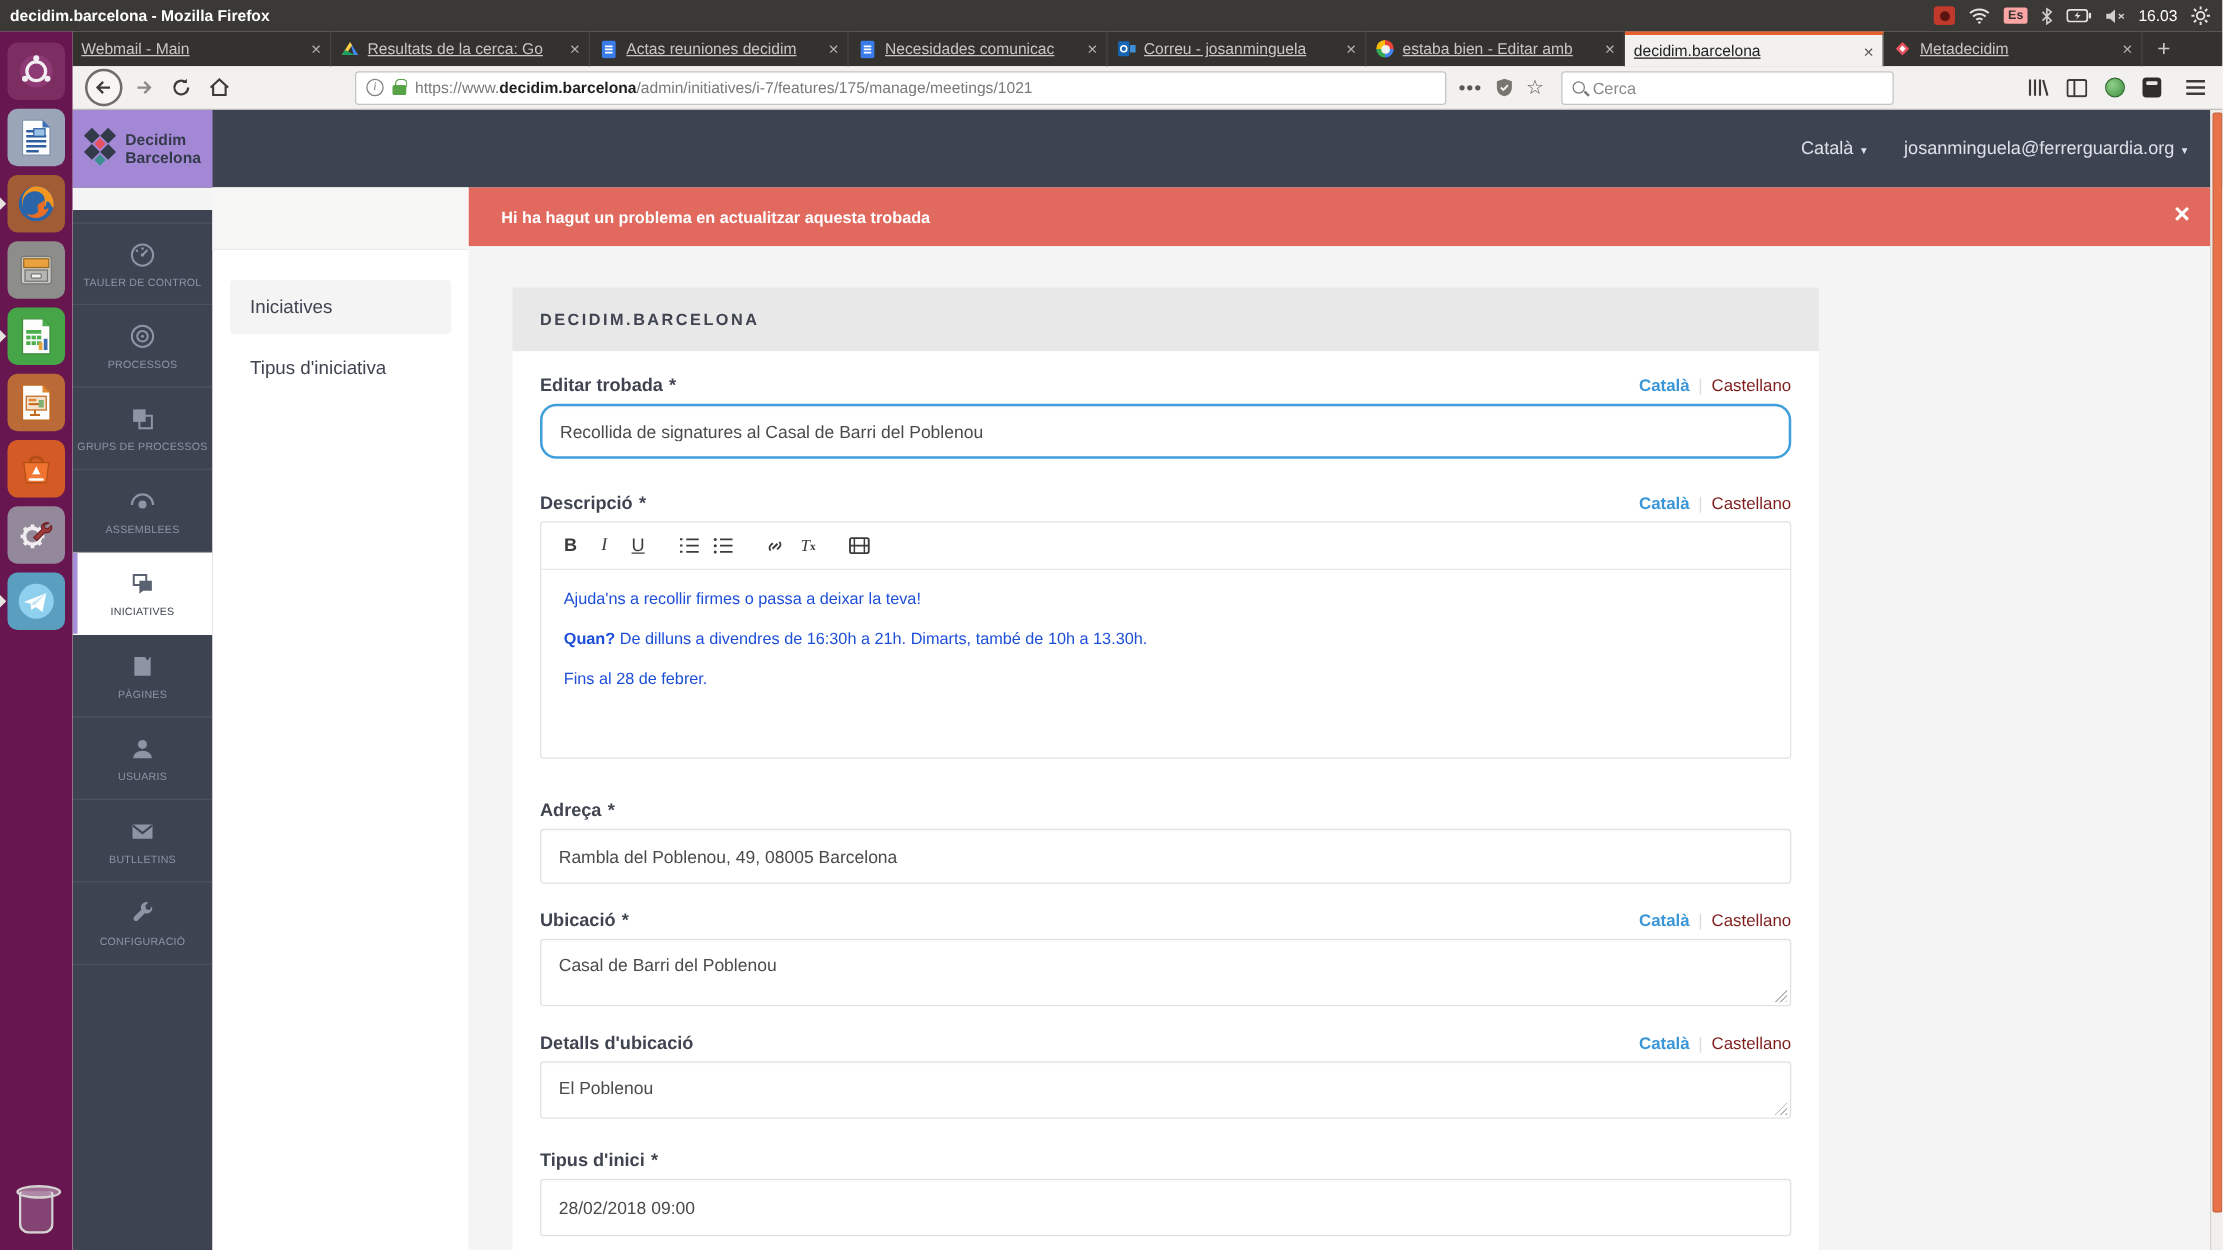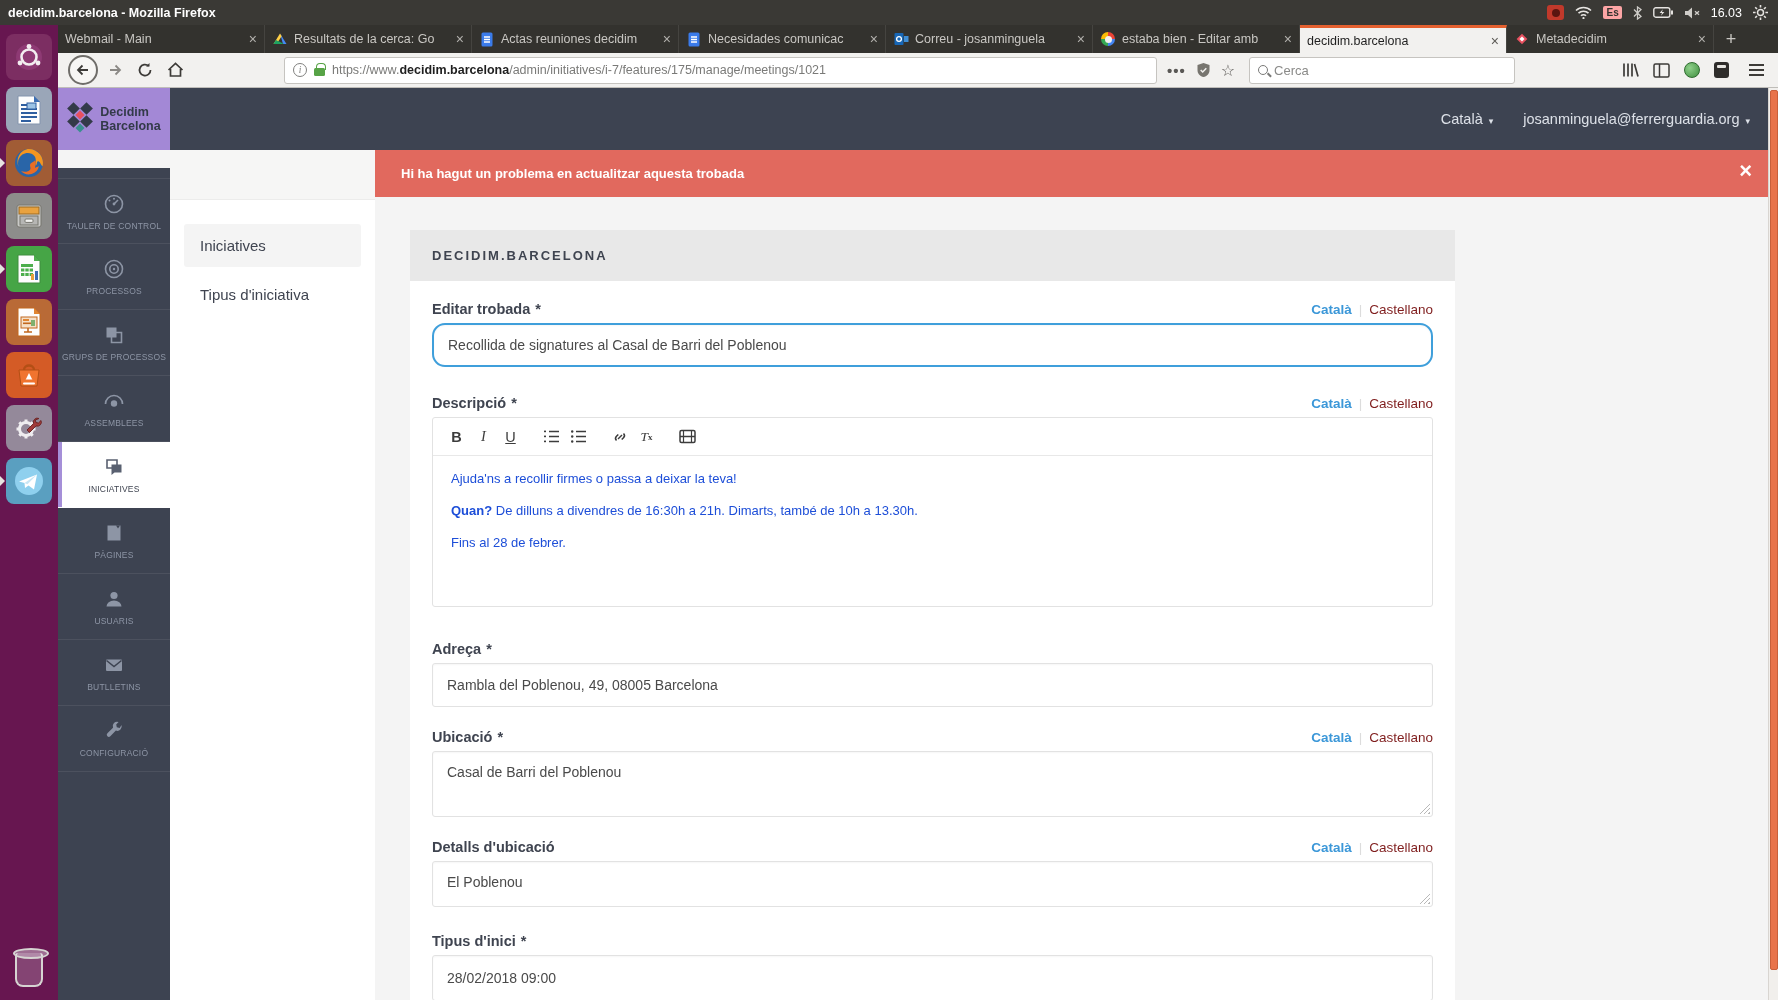--- a/index.html
+++ b/index.html
@@ -26,21 +26,21 @@
   .t-soft { background:#d45b26; } .t-set { background:#94899a; } .t-tg { background:#5a9fc0; }
   #trash { position:absolute; bottom:4px; left:6px; width:46px; height:52px; display:flex; align-items:center; justify-content:center; }
   #trash .cup { width:28px; height:34px; border:2px solid #d6d4d2; border-top:none; border-radius:3px 3px 8px 8px; background:rgba(235,232,240,.22); position:relative; }
   #trash .cup::before { content:""; position:absolute; left:-4px; top:-5px; width:32px; height:7px; border:2px solid #d6d4d2; border-radius:50%; background:rgba(245,243,248,.4); }
 
   
   #window { position:absolute; left:58px; top:25px; width:1720px; height:975px; }
   #tabbar { height:28px; background:#33322e; display:flex; }
   .tab { width:207px; display:flex; align-items:center; padding:0 7px; font-size:12.5px; color:#c9c7c3; border-right:1px solid #454440; overflow:hidden; }
   .tab .fav { width:16px; height:16px; flex:0 0 16px; margin-right:6px; display:flex; align-items:center; justify-content:center; }
-  .tab .t-title { flex:1; white-space:nowrap; overflow:hidden; }
+  .tab .t-title { flex:1; white-space:nowrap; overflow:hidden;text-decoration:underline; }
   .tab .t-close { flex:0 0 auto; margin-left:5px; font-size:14px; color:#b3b1ad; }
   .tab.active { background:#f2f1ef; color:#1f1f1f; border-top:3px solid #e4602f; }
   .tab.active .t-close { color:#5c5a56; }
   #new-tab { width:34px; display:flex; align-items:center; justify-content:center; color:#c9c7c3; font-size:18px; }
 
   #navbar { height:35px; background:#f2f1ef; border-bottom:1px solid #bfbdb9; display:flex; align-items:center; padding:0 10px; }
   .nav-btn { display:flex; align-items:center; justify-content:center; color:#3d3b38; }
   #back-btn { width:30px; height:30px; border:2px solid #6f6d69; border-radius:50%; background:#f7f6f4; }
   #fwd-btn,#reload-btn,#home-btn { width:26px; height:26px; margin-left:4px; }
   #urlbar { margin-left:96px; width:873px; height:27px; background:#fff; border:1px solid #c6c4c0; border-radius:3px; display:flex; align-items:center; padding:0 8px; gap:7px; }
@@ -604,21 +604,21 @@
             </div>
             <input class="txt-input" value="Rambla del Poblenou, 49, 08005 Barcelona" style="">
           </div>
 
           <div class="field" style="margin-bottom:22px;">
             <div class="label-row">
               <span class="f-label"><span>Ubicació</span><span class="req">*</span></span>
               <span class="lang-tabs"><span class="on">Català</span><span class="sep">|</span><span class="off">Castellano</span></span>
             </div>
             <div class="ta-wrap">
-                <textarea class="txt-area" style="height: 66px;">Casal de Barri del Poblenou</textarea>
+                <textarea class="txt-area" style="height: 54px;">Casal de Barri del Poblenou</textarea>
               </div>
           </div>
 
           <div class="field" style="margin-bottom:26px;">
             <div class="label-row">
               <span class="f-label">Detalls d'ubicació</span>
               <span class="lang-tabs"><span class="on">Català</span><span class="sep">|</span><span class="off">Castellano</span></span>
             </div>
             <div class="ta-wrap">
                 <textarea class="txt-area" style="height: 46px;">El Poblenou</textarea>

